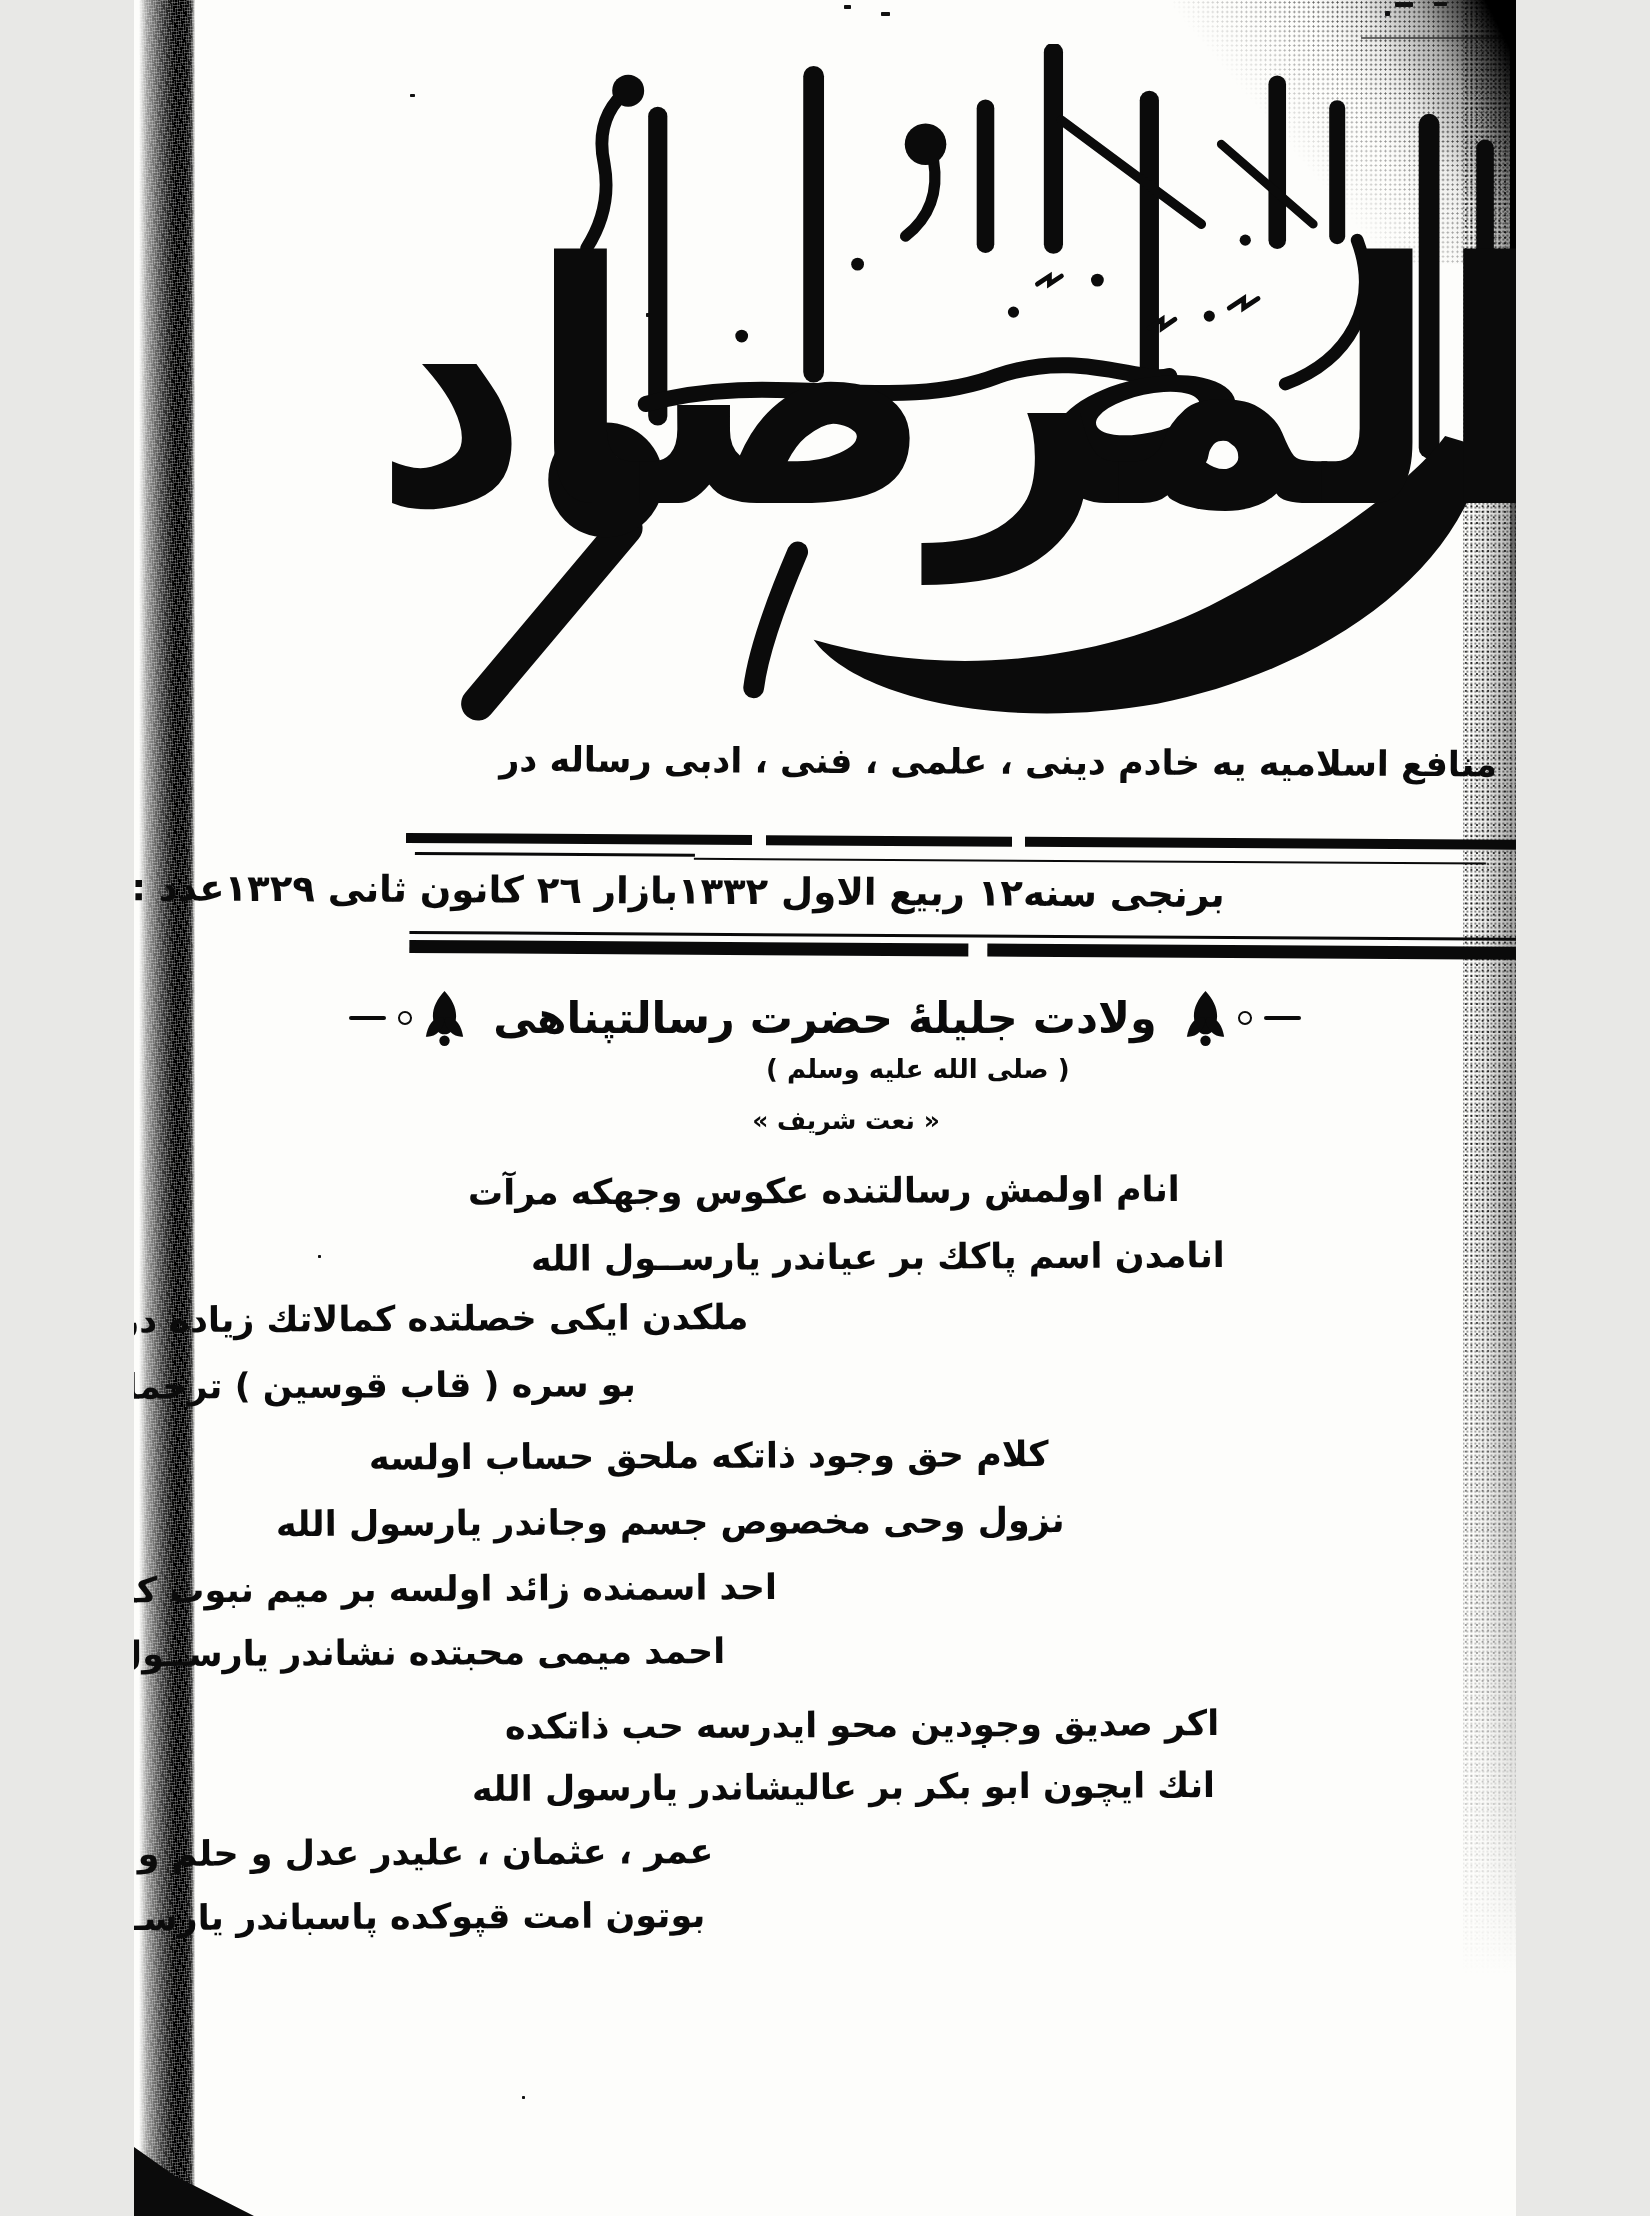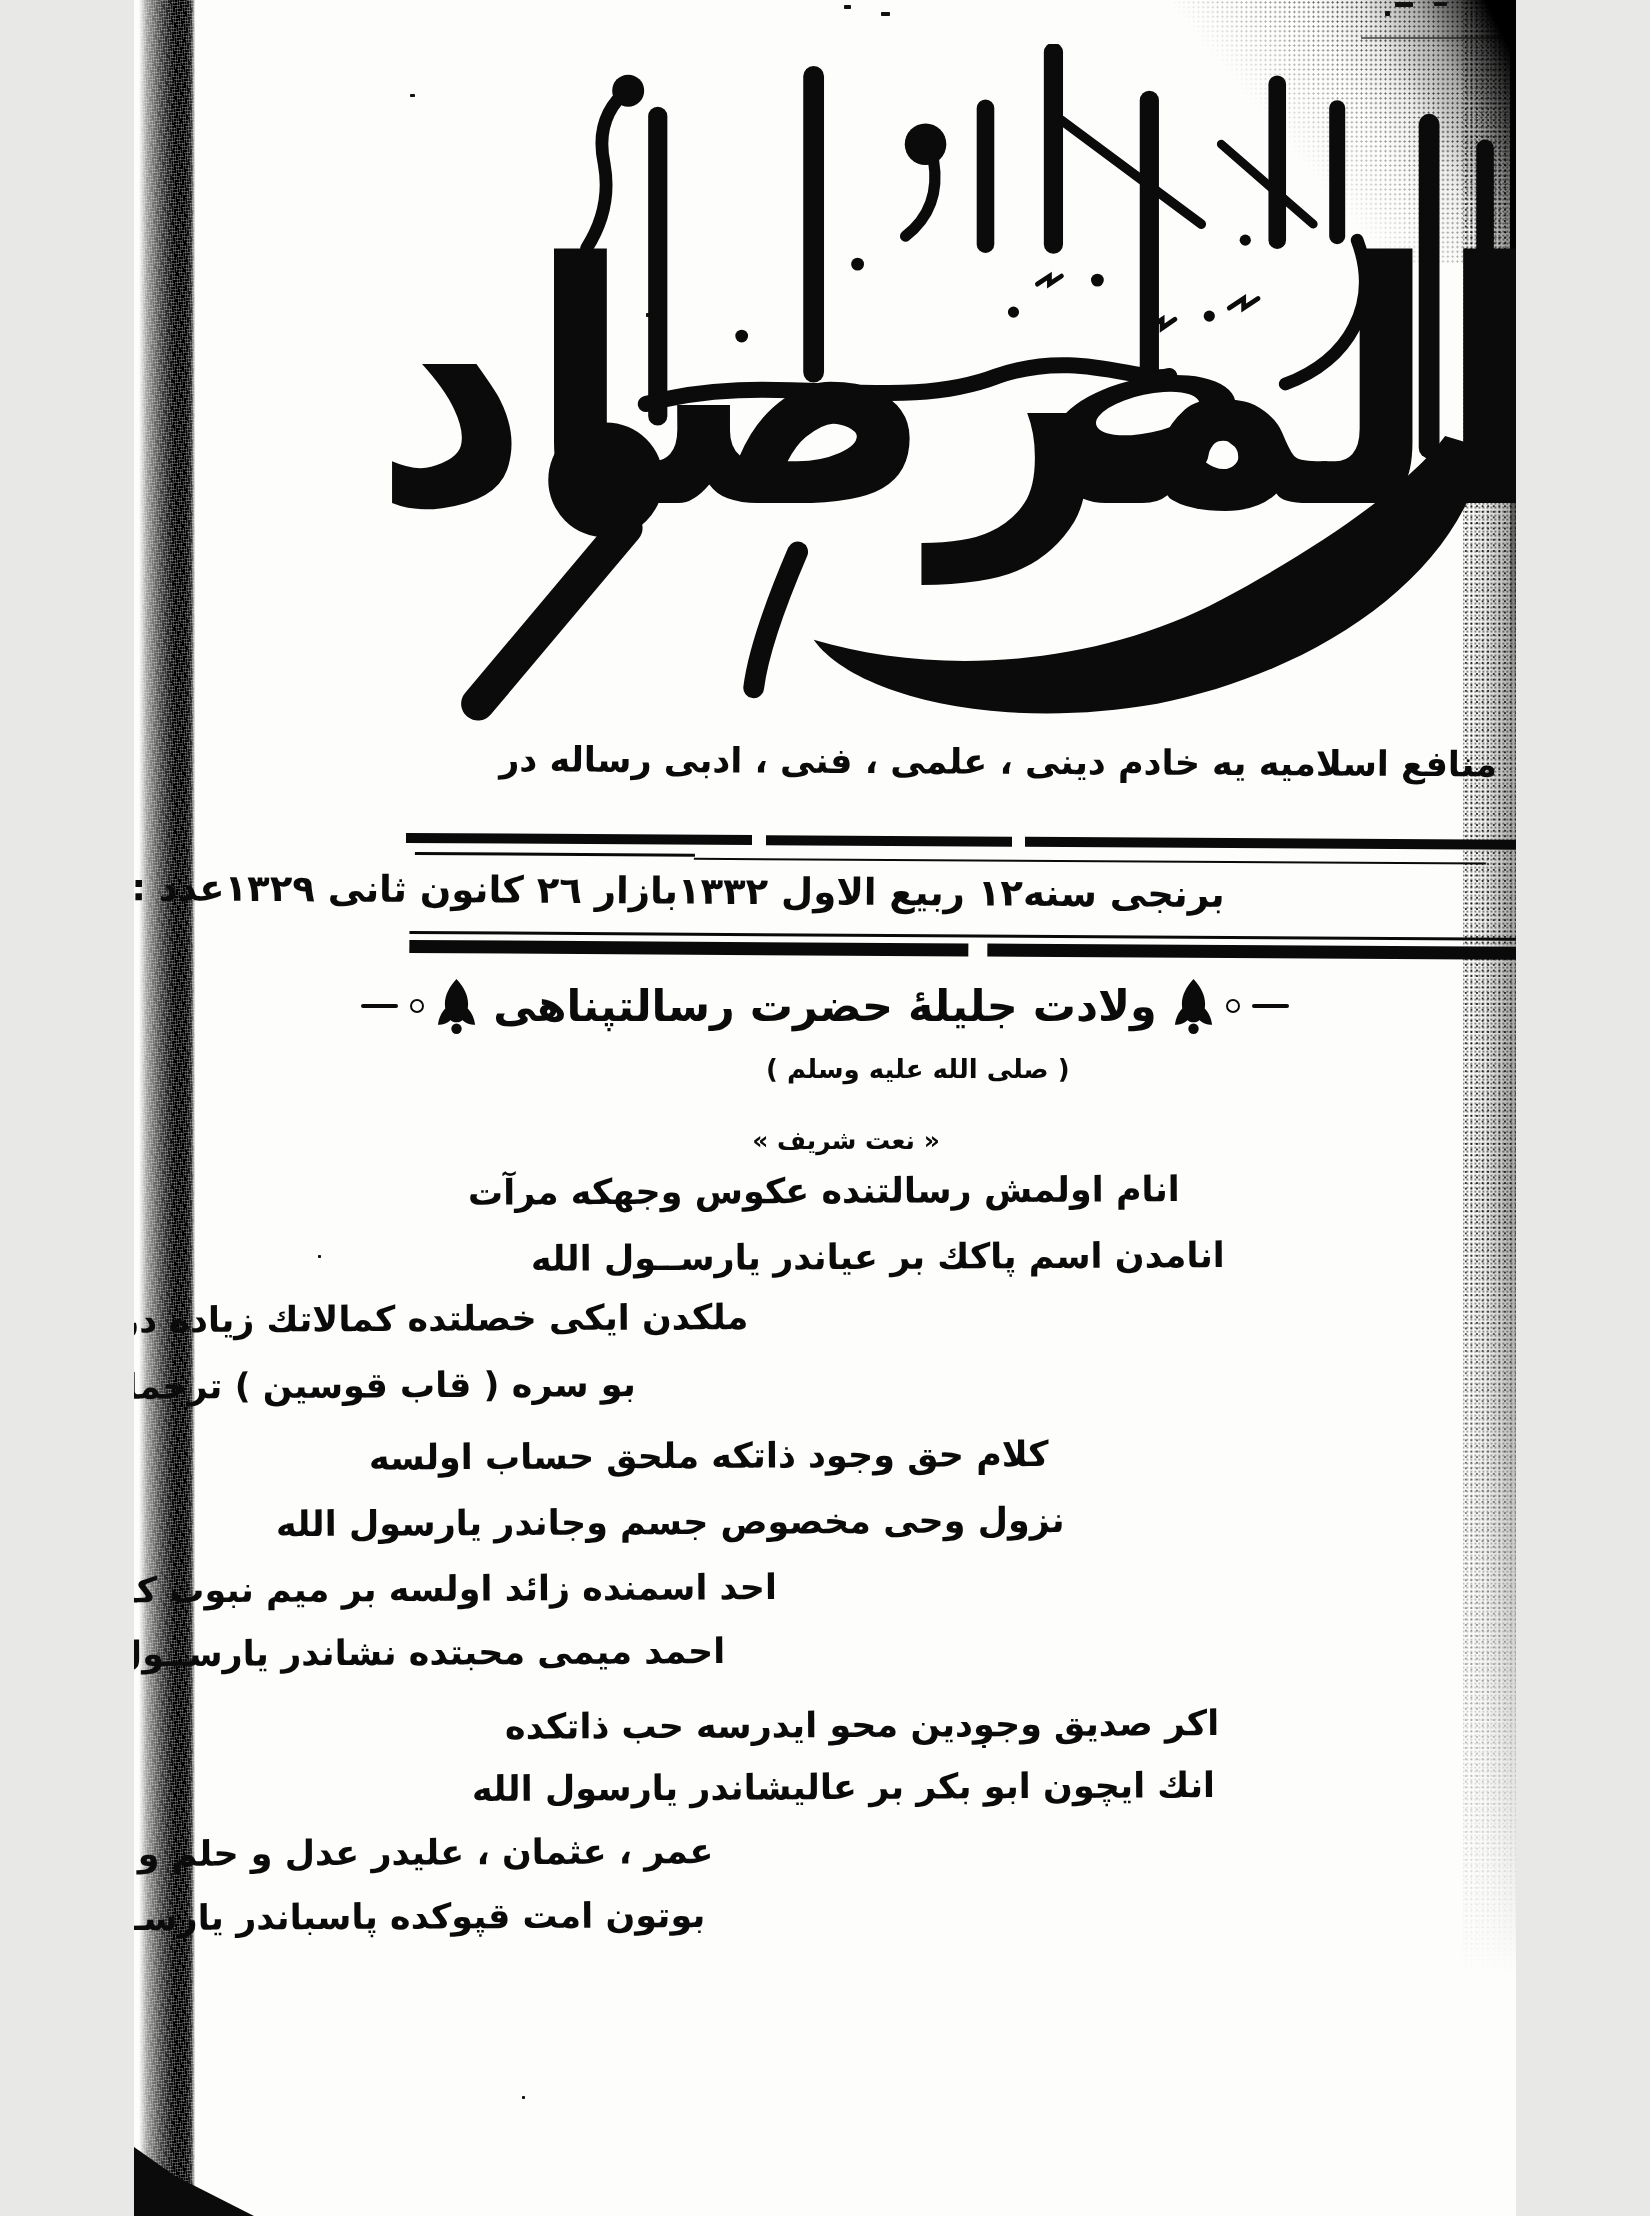--- a/index.html
+++ b/index.html
@@ -84,21 +84,21 @@
     display:flex;direction:ltr;justify-content:center;align-items:center;gap:11.2px;
   }
   .heading-text{font-size:43px;font-weight:700;white-space:nowrap;direction:rtl;}
   .orn-dash{width:37px;height:4px;background:#0b0b0b;border-radius:2.4px;}
   .orn-circle{width:10.4px;height:10.4px;border:2.8px solid #0b0b0b;border-radius:50%;}
   .fleuron{width:43px;height:58px;}
   .fleuron.flip{transform:scaleX(-1);}
   .salutation{position:absolute;top:1054px;left:632px;width:304px;text-align:left;
     font-size:26px;font-weight:600;white-space:nowrap;}
   .poem-title{position:absolute;top:1106px;left:612px;width:200px;text-align:center;
-    font-size:25px;font-weight:600;white-space:nowrap;margin-top:20px;}
+    font-size:25px;font-weight:600;white-space:nowrap;}
   
   .poem-line{
     position:absolute;font-size:35px;font-weight:600;white-space:nowrap;
     transform:rotate(-.3deg);transform-origin:100% 50%;
   }
 </style>
 </head>
 <body>
 
 <div class="page">
@@ -191,21 +191,21 @@
     <span class="orn-dash"></span>
     <span class="orn-circle"></span>
     <svg class="fleuron flip" viewBox="0 0 40 56">
       <g fill="#0b0b0b">
         <path d="M20 2 C9 14 5 27 13 40 C16 45 24 45 27 40 C35 27 31 14 20 2 Z"></path>
         <path d="M19 28 C10 26 4 34 2 46 C11 47 18 40 20 31 Z"></path>
         <path d="M21 28 C30 26 36 34 38 46 C29 47 22 40 20 31 Z"></path>
         <circle cx="20" cy="50" r="5"></circle>
       </g>
     </svg>
-    <h1 class="heading-text" style="margin:4px">ولادت جليلهٔ حضرت رسالتپناهى</h1>
+    <h1 class="heading-text" style="margin:16px">ولادت جليلهٔ حضرت رسالتپناهى</h1>
     <svg class="fleuron" viewBox="0 0 40 56">
       <g fill="#0b0b0b">
         <path d="M20 2 C9 14 5 27 13 40 C16 45 24 45 27 40 C35 27 31 14 20 2 Z"></path>
         <path d="M19 28 C10 26 4 34 2 46 C11 47 18 40 20 31 Z"></path>
         <path d="M21 28 C30 26 36 34 38 46 C29 47 22 40 20 31 Z"></path>
         <circle cx="20" cy="50" r="5"></circle>
       </g>
     </svg>
     <span class="orn-circle"></span>
     <span class="orn-dash"></span>

